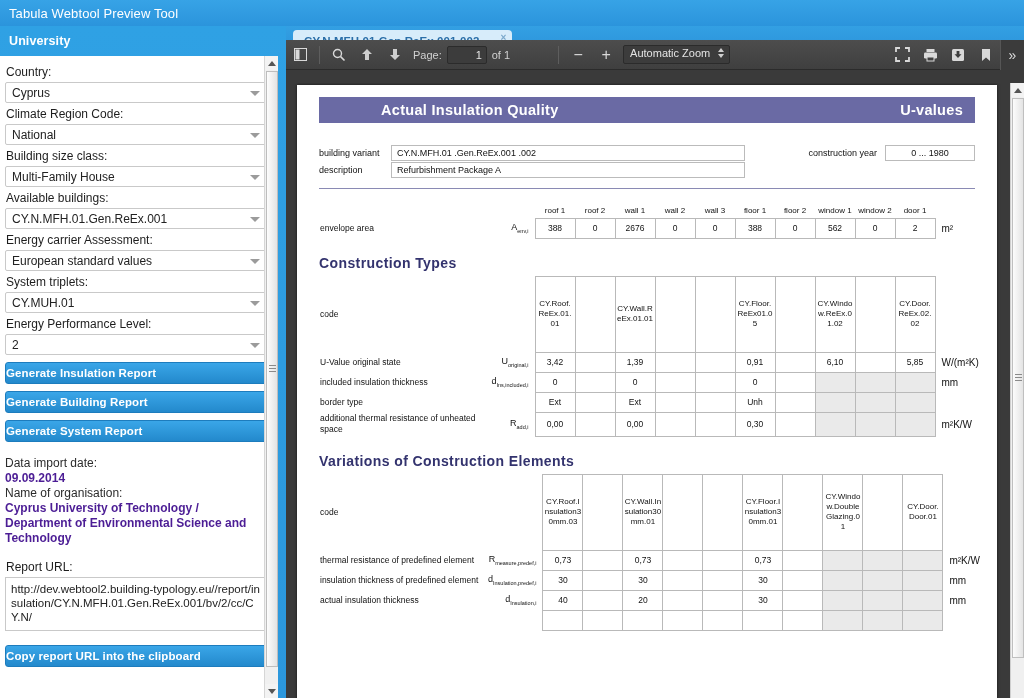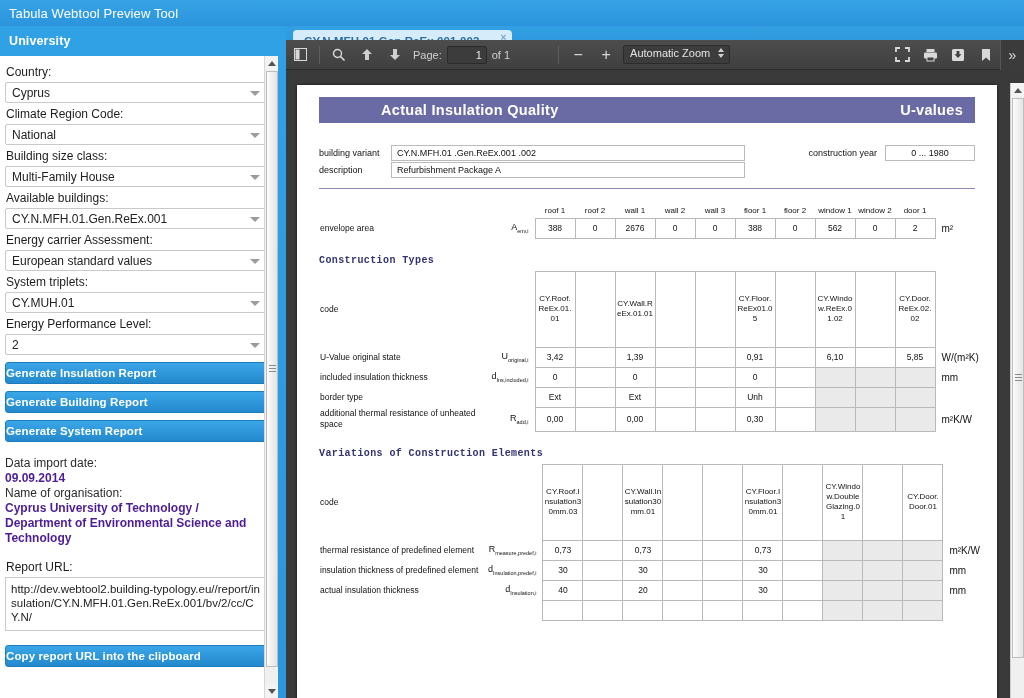--- a/index.html
+++ b/index.html
@@ -205,22 +205,22 @@
     flex: 1; border: 1px solid #bbb; background:#fff; height: 16px;
     display:flex; align-items:center; padding-left: 5px; font-size: 9px;
   }
   .hdr-right { position:absolute; right: 0; top: 0; display:flex; align-items:center; }
   .hdr-right .k { font-size: 9px; margin-right: 8px; }
   .hdr-right .v { width: 90px; height: 16px; border:1px solid #bbb; display:flex;
                   align-items:center; justify-content:center; font-size:9px; }
   .rule { margin: 10px 22px 0 22px; border-bottom: 1.5px solid #8a8ab4; }
 
   .sec-title {
-    margin: 16px 0 5px 22px; font-size: 10px; font-weight: bold;
-    color: #33336e; letter-spacing: .4px; font-family: Liberation Mono, monospace;
+    margin: 16px 0 5px 22px; font-size: 14px; font-weight: bold;
+    color: #33336e; letter-spacing: .4px;
   }
 
   table.dt { border-collapse: collapse; font-size: 8.5px; color:#111; table-layout: fixed; }
   .tbl-wrap { margin-left: 22px; }
   td.lbl { width: 168px; font-size: 8.5px; color:#111; padding-right:4px; line-height:11px; vertical-align: middle; }
   td.sym { width: 48px; text-align: right; padding-right: 6px; font-size: 9px; vertical-align: middle; white-space: nowrap;}
   td.cell {
     width: 40px; border: 1px solid #b9b9b9; text-align: center;
     vertical-align: middle; font-size: 8.5px; height: 20px;
   }

